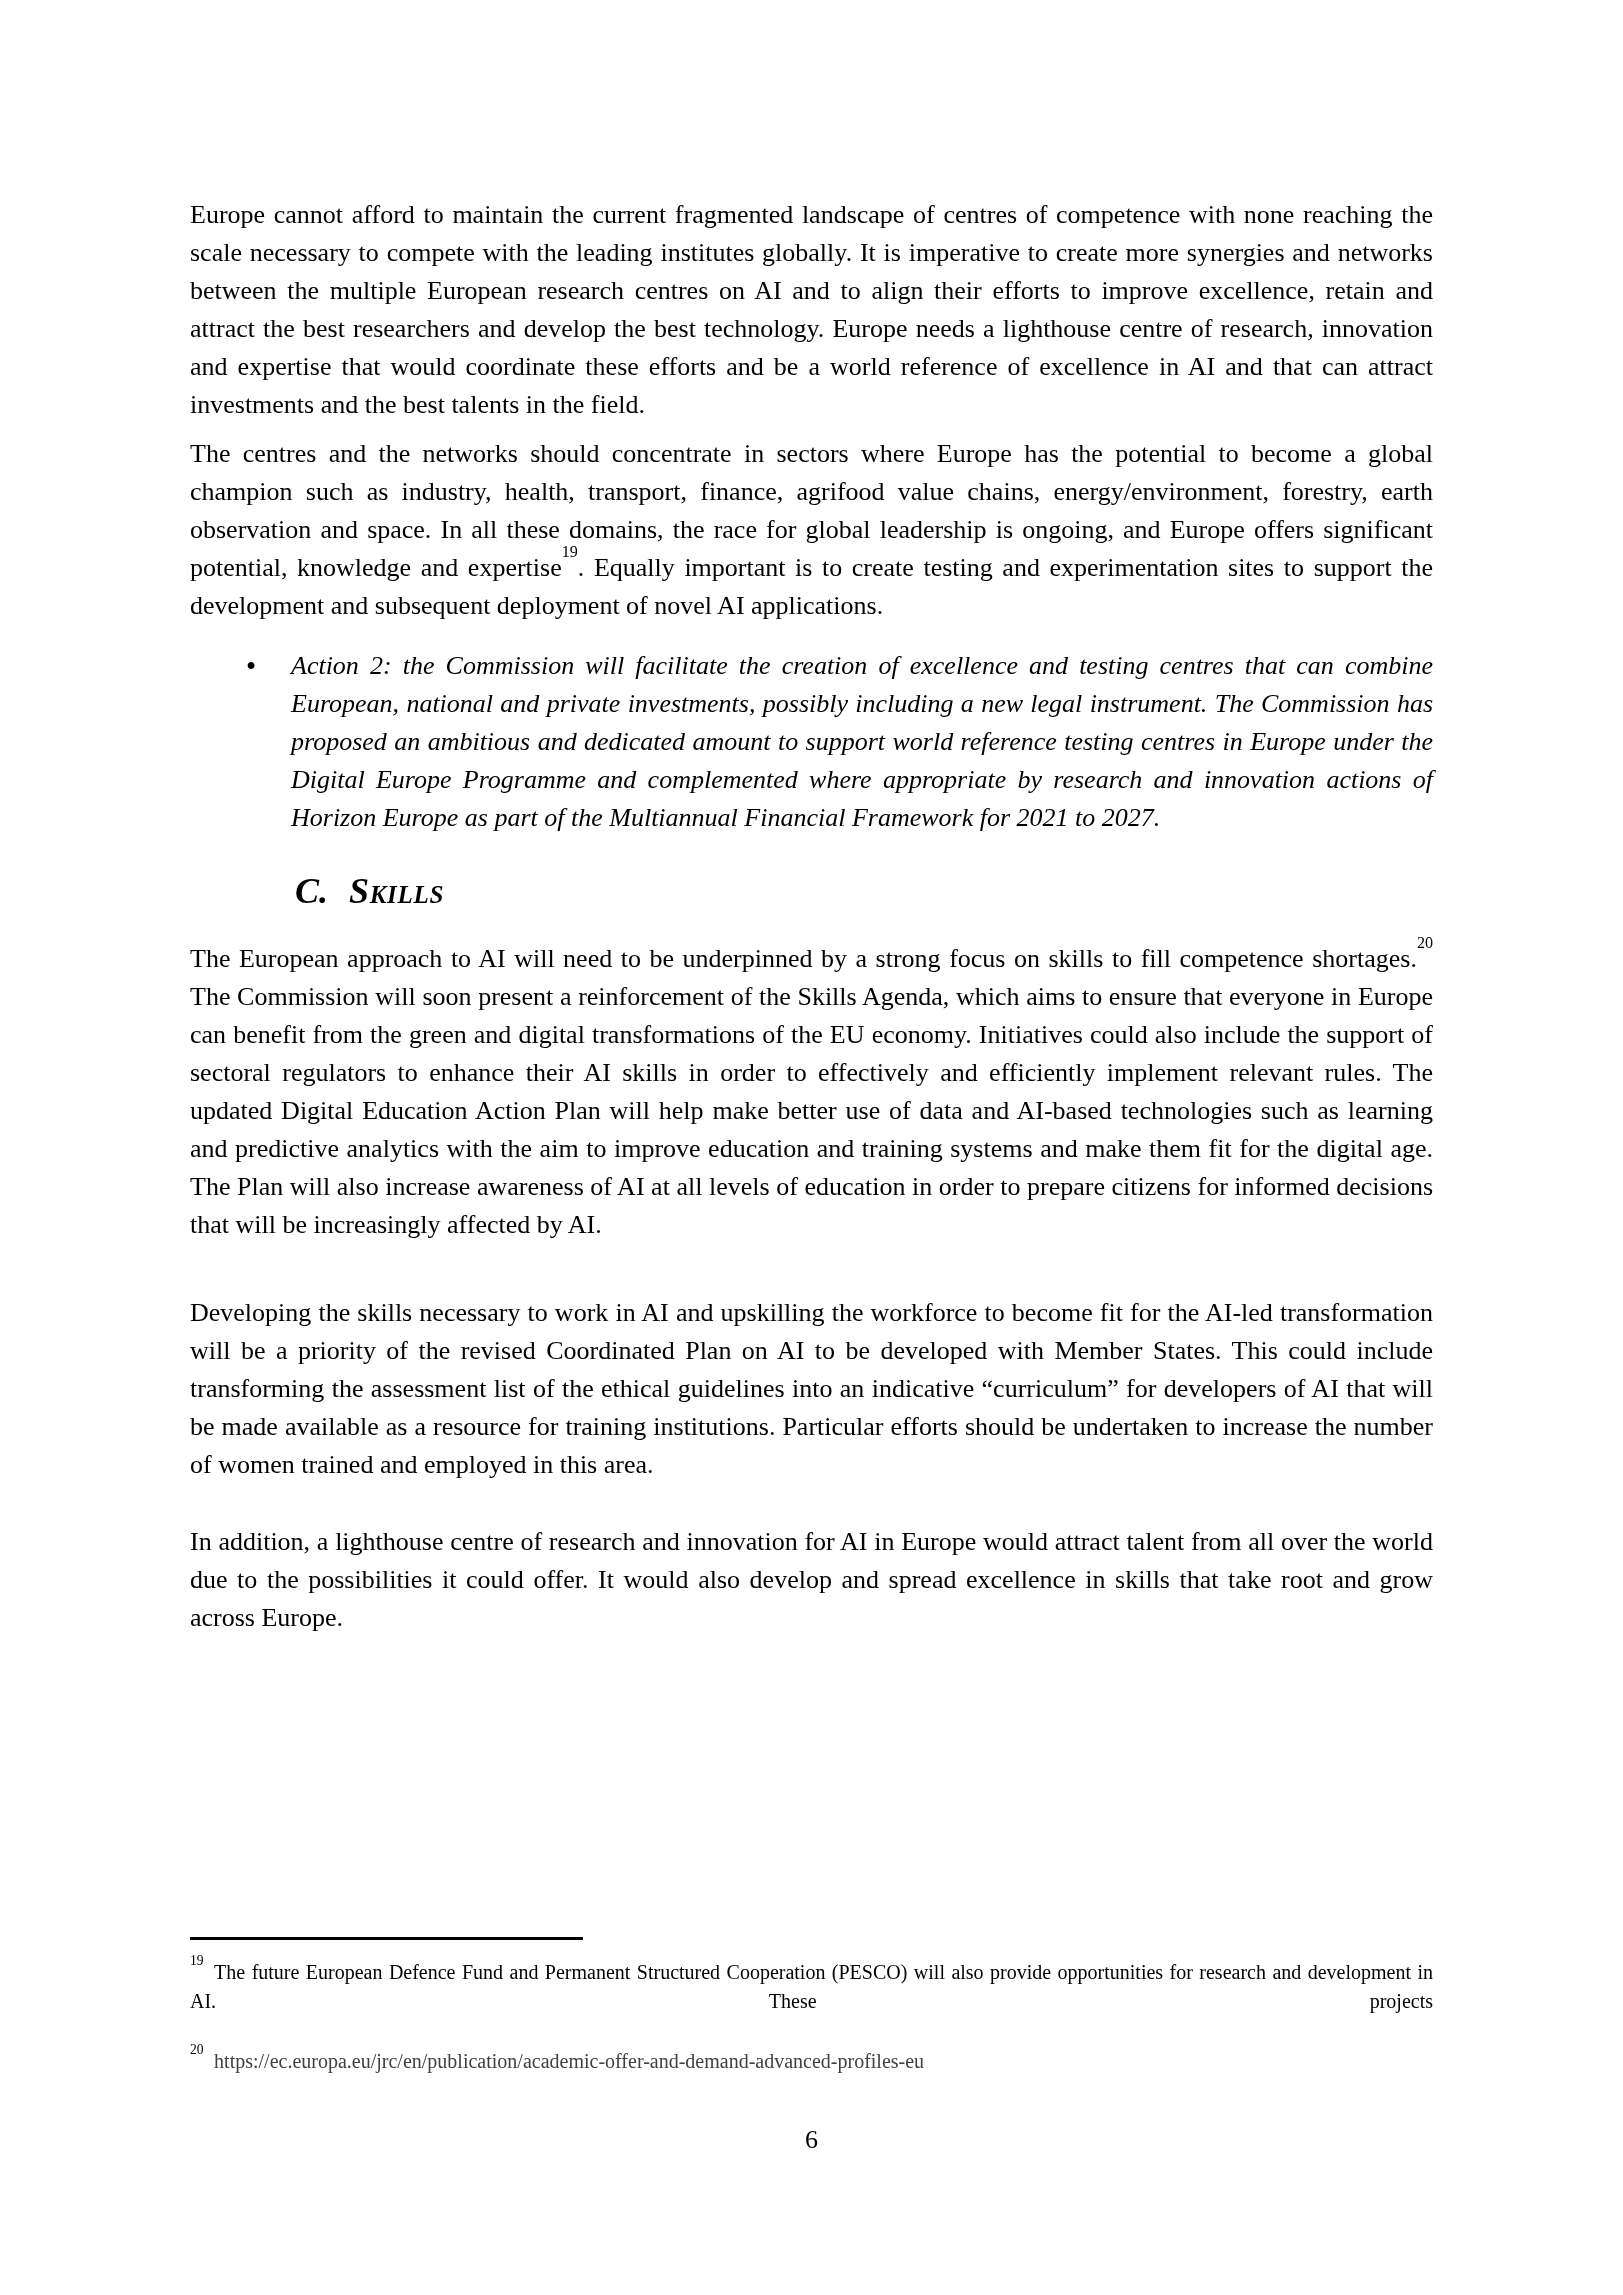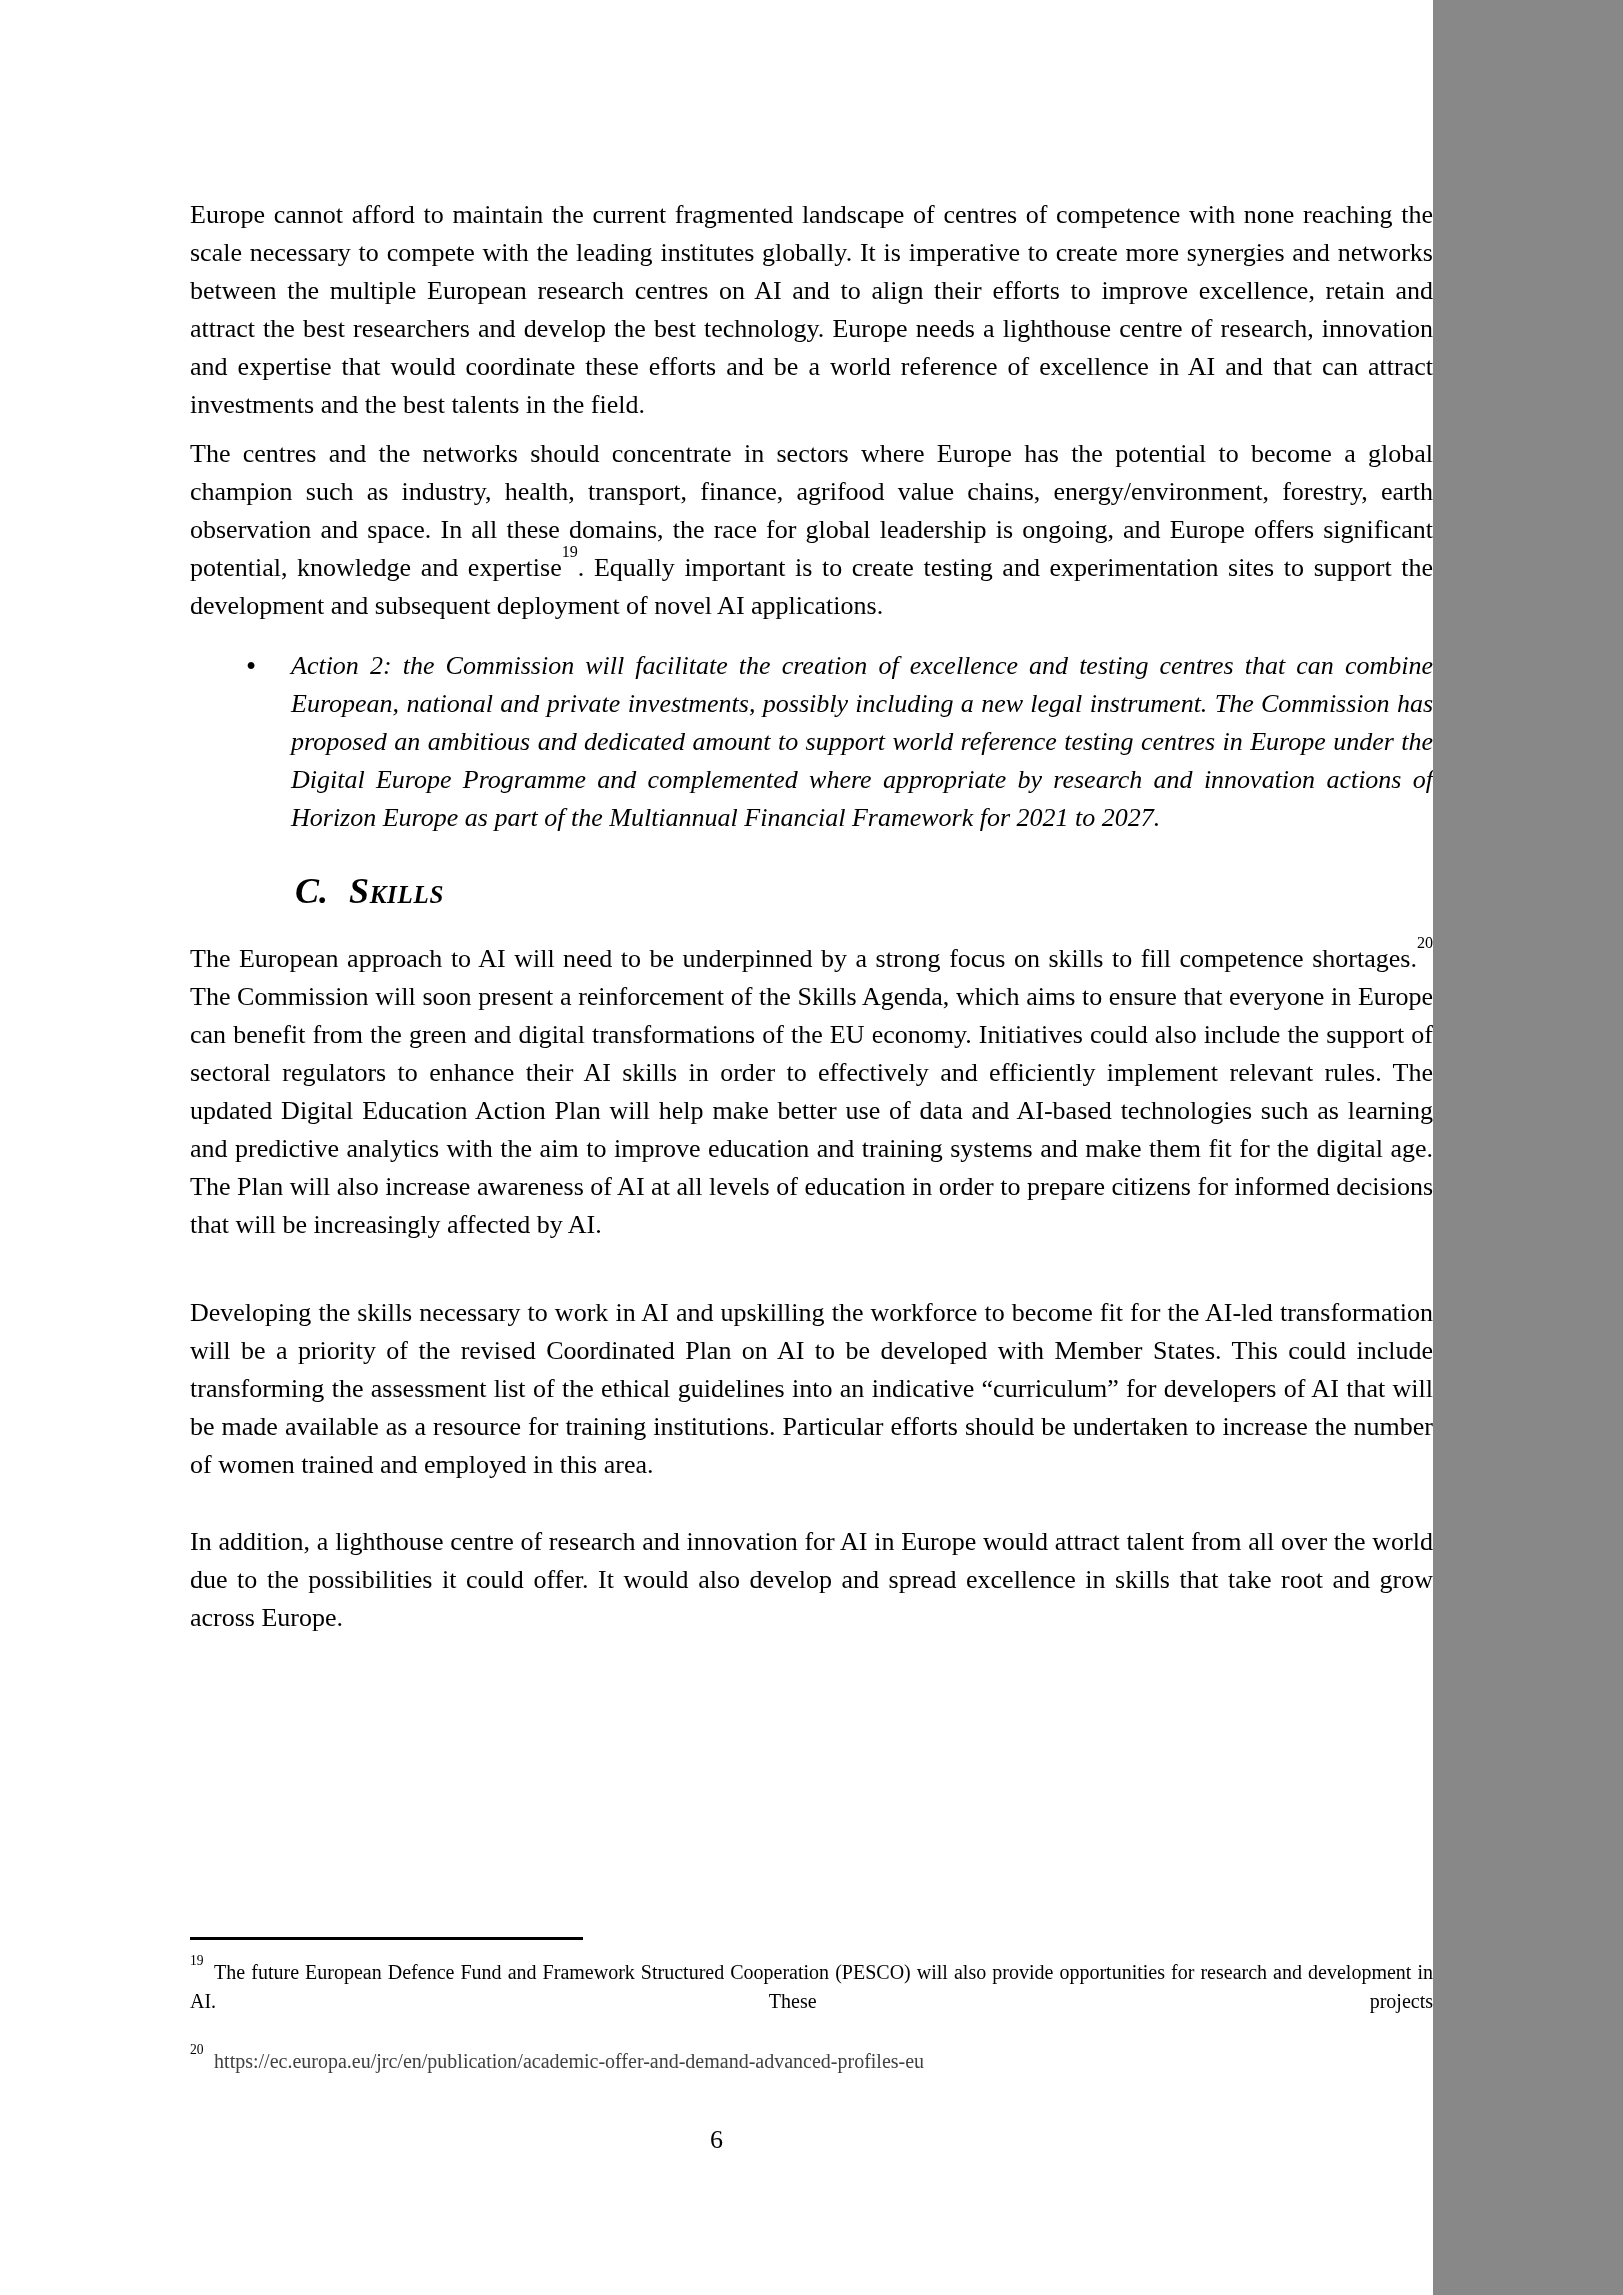--- a/index.html
+++ b/index.html
@@ -1,18 +1,18 @@
 <!DOCTYPE html>
 <html style="font-size:10.5px"><head>
 <meta charset="utf-8">
 <style>
   html, body { margin: 0; padding: 0; background: #888; }
   .page {
     position: relative;
-    width: 1433px;
+    width: 1623px;
     height: 2295px;
     background: #ffffff;
     font-family: "Liberation Serif", serif;
     color: #000000;
     overflow: hidden;
   }
   .content {
     position: absolute;
     top: 196px;
     left: 190px;
@@ -120,21 +120,21 @@
 
     <p class="para sp-after-p4">Developing the skills necessary to work in AI and upskilling the workforce to become fit for the AI-led transformation will be a priority of the revised Coordinated Plan on AI to be developed with Member States. This could include transforming the assessment list of the ethical guidelines into an indicative “curriculum” for developers of AI that will be made available as a resource for training institutions. Particular efforts should be undertaken to increase the number of women trained and employed in this area.</p>
 
     <p class="para">In addition, a lighthouse centre of research and innovation for AI in Europe would attract talent from all over the world due to the possibilities it could offer. It would also develop and spread excellence in skills that take root and grow across Europe.</p>
 
   </div>
 
   <div class="footnote-separator"></div>
 
   <div class="footnote fn19">
-    <div class="fn-justified"><sup class="fn-marker">19</sup><span>The future European Defence Fund and Framework Structured Cooperation (PESCO) will also provide opportunities for research and development in AI. These projects</span></div>
+    <div class="fn-justified"><sup class="fn-marker">19</sup><span>The future European Defence Fund and Permanent Structured Cooperation (PESCO) will also provide opportunities for research and development in AI. These projects</span></div>
   </div>
 
   <div class="footnote fn20"><sup class="fn-marker">20</sup><span class="fn-url">https://ec.europa.eu/jrc/en/publication/academic-offer-and-demand-advanced-profiles-eu</span></div>
 
   <div class="page-number">6</div>
 
 </div>
 
 
 </body></html>

